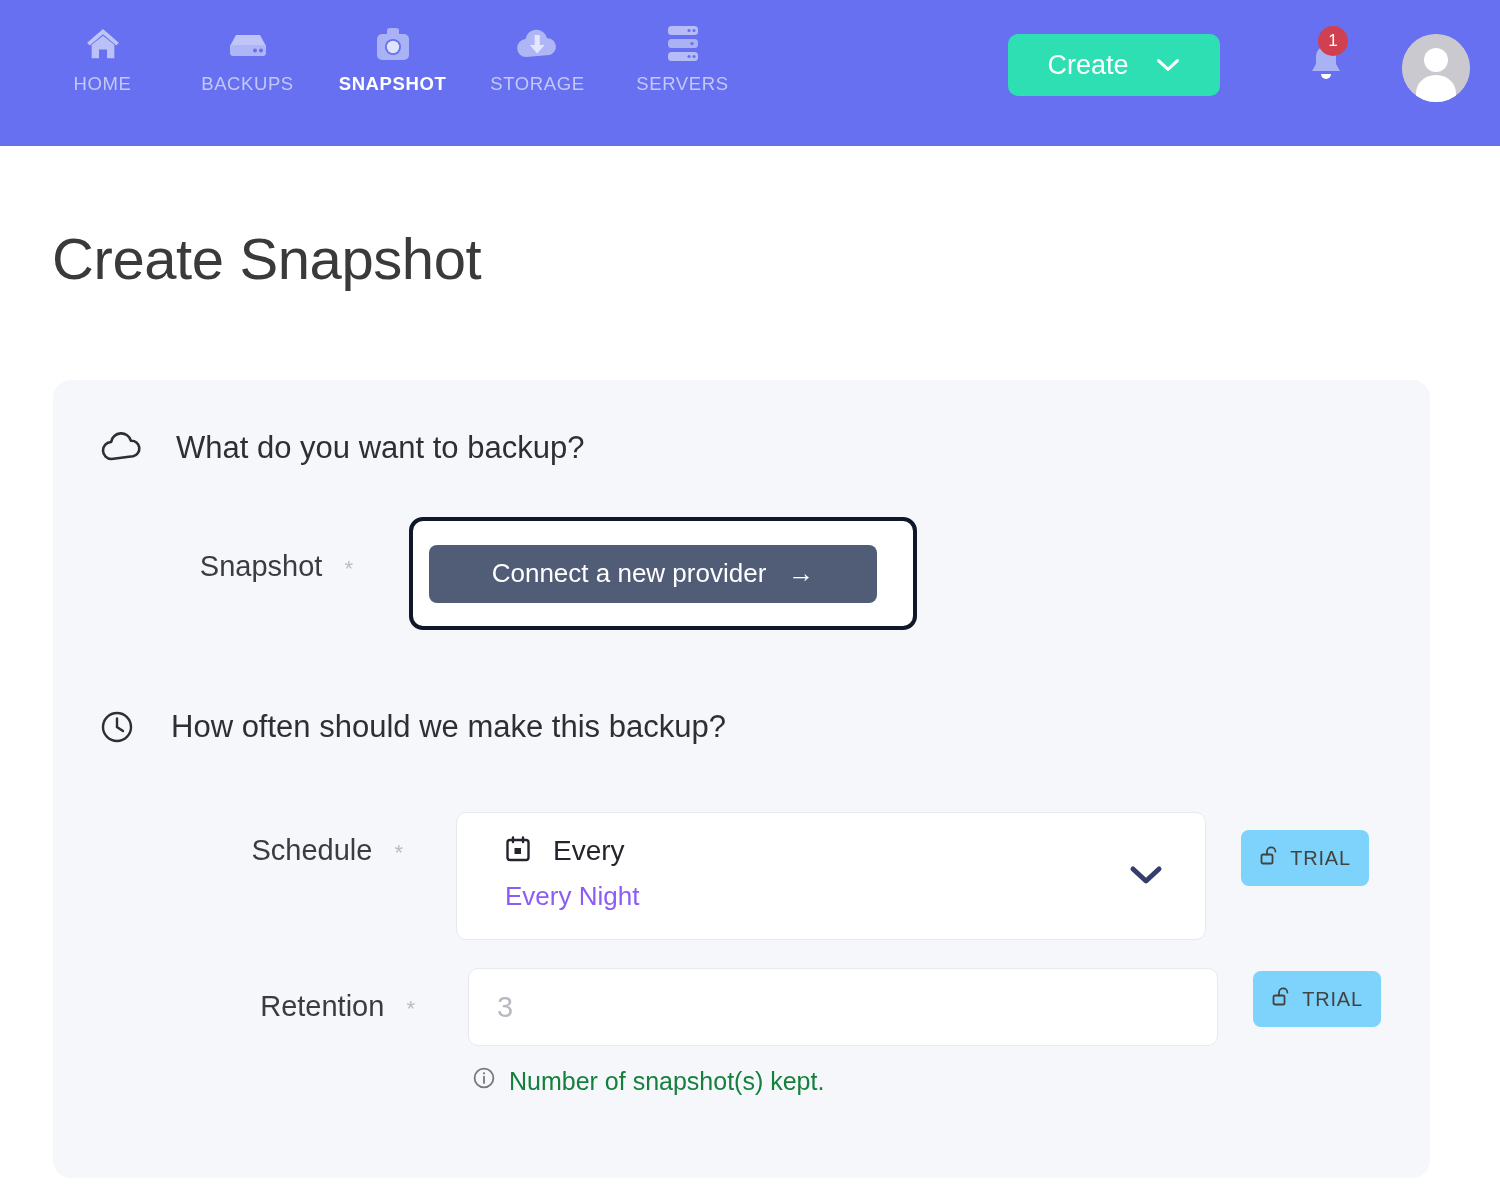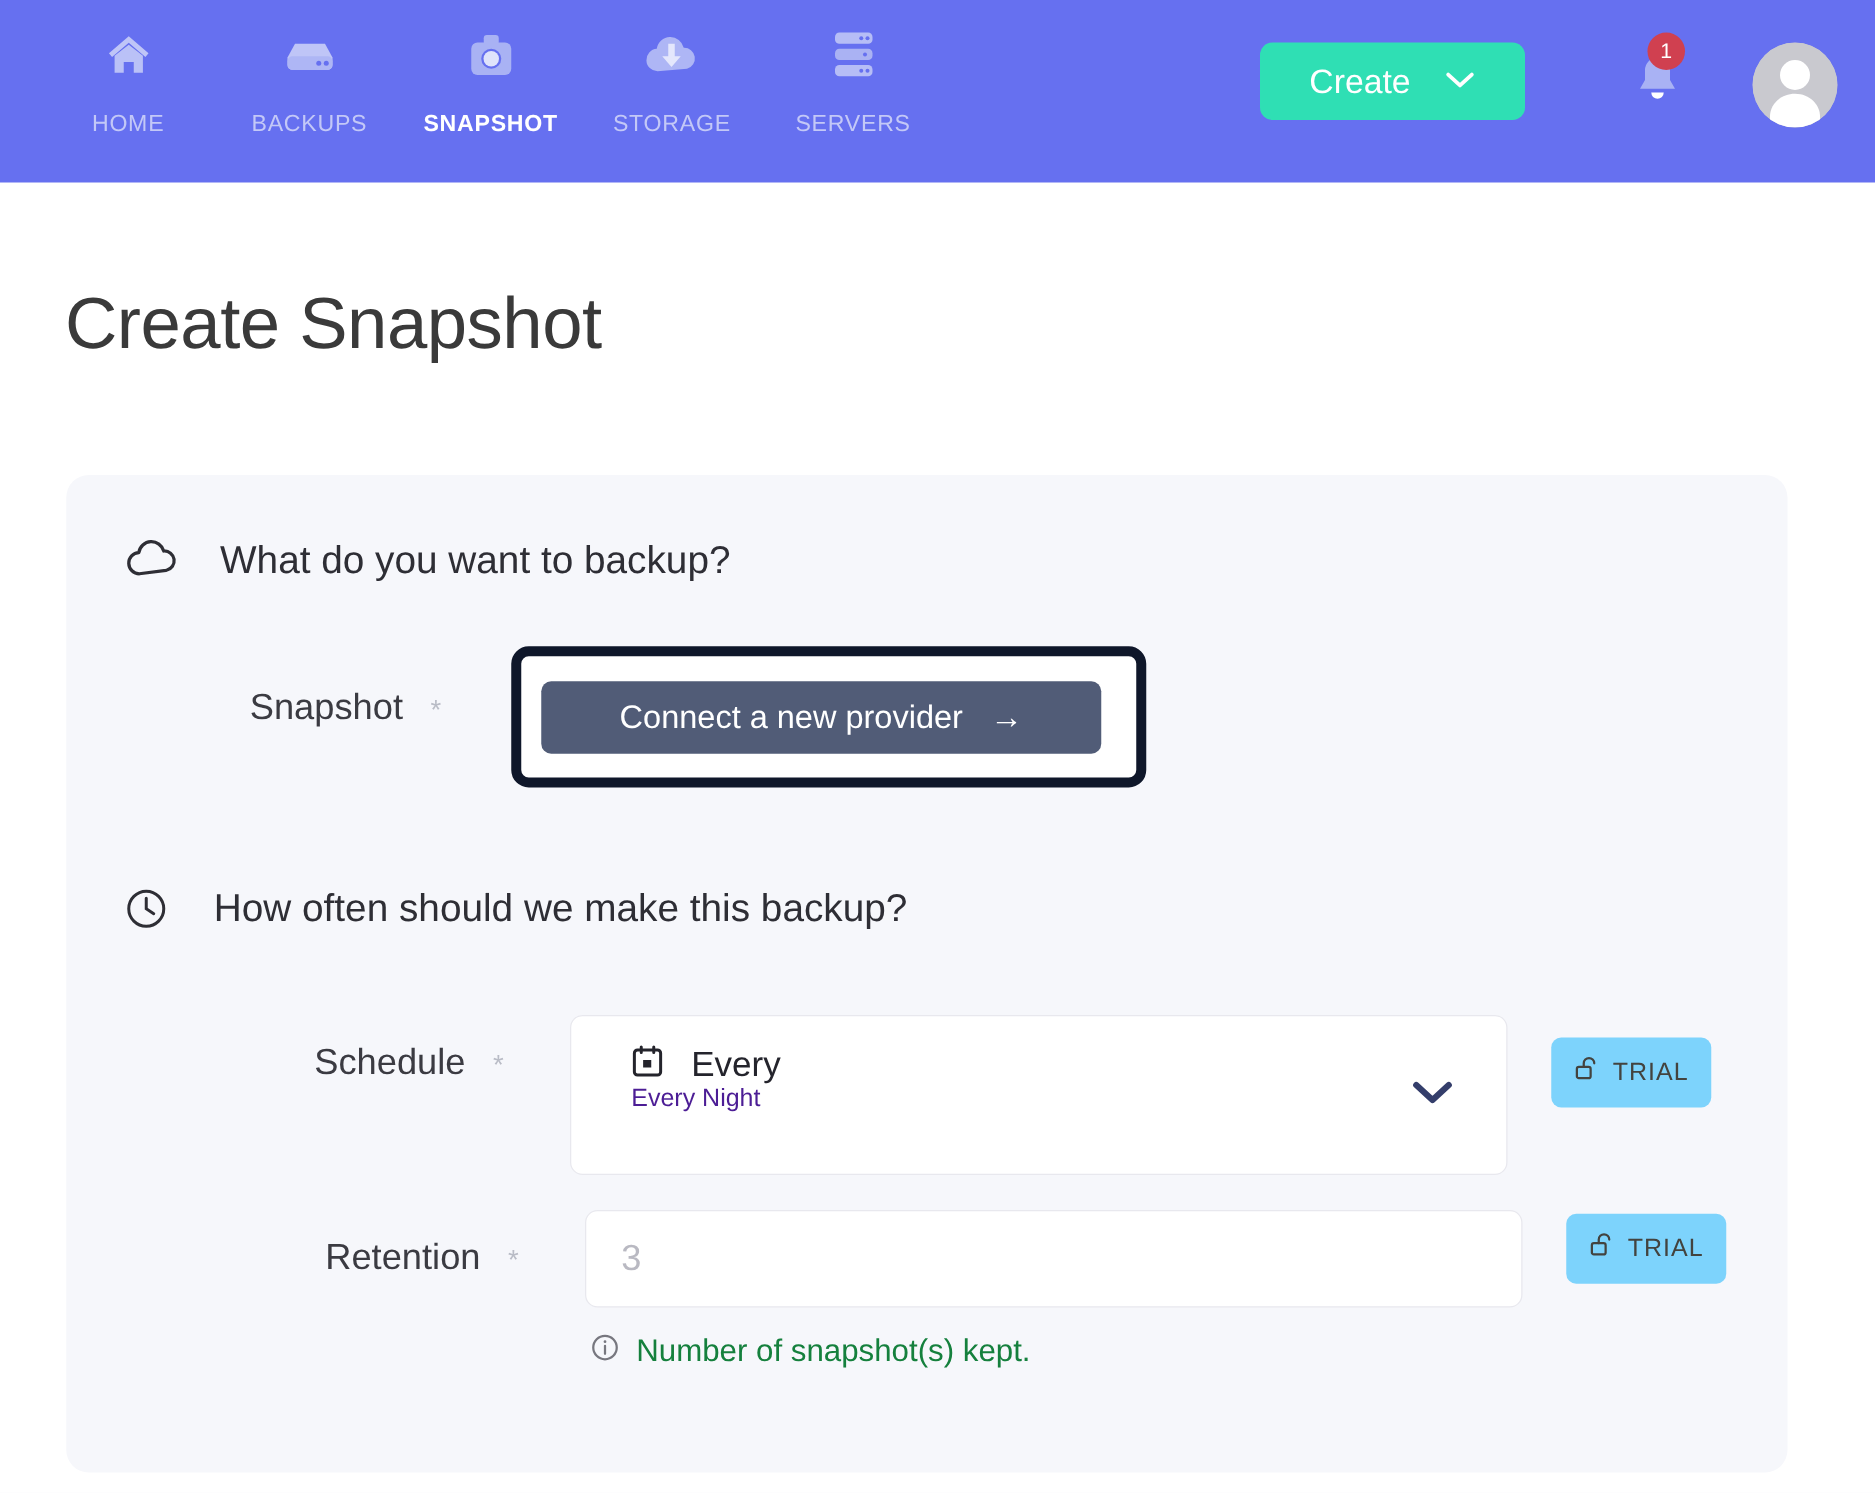--- a/index.html
+++ b/index.html
@@ -21,21 +21,21 @@
     display: flex; align-items: flex-start;
     padding-left: 30px; padding-top: 22px;
   }
   .nav-item {
     width: 145px;
     display: flex; flex-direction: column; align-items: center;
     cursor: pointer; text-decoration: none;
   }
   .nav-icon { height: 44px; display: flex; align-items: center; justify-content: center; }
   .nav-label {
-    margin-top: 22px;
+    margin-top: 7px;
     font-size: 18.5px; letter-spacing: .6px;
     color: #c3c8f7;
   }
   .nav-item.active .nav-label { color: #ffffff; font-weight: bold; }
 
   .nav-right {
     position: absolute; top: 0; left: 960px;
     height: 146px; display: flex; align-items: flex-start; padding-top: 34px;
   }
   .create-btn {
@@ -98,21 +98,21 @@
   }
   .req-star { color: #b9bcc6; font-size: 22px; margin-left: 14px; }
 
   
   #row-provider { left: 0px; top: 155px; }
   #row-provider .field-label { width: 300px; padding-top: 15px; }
   .highlight-box {
     margin-left: 56px; margin-top: -18px;
     width: 508px; height: 113px;
     background: #ffffff;
-    border: 8px solid #0f172a;
+    border: 4px solid #0f172a;
     border-radius: 14px;
     display: flex; align-items: center; justify-content: flex-start;
     padding-left: 16px;
   }
   .provider-btn {
     width: 448px; height: 58px;
     background: #515c77; color: #fff;
     border: none; border-radius: 8px;
     font-size: 26px; font-family: "Liberation Sans", sans-serif;
     display: flex; align-items: center; justify-content: center; gap: 22px;
@@ -127,21 +127,21 @@
     margin-left: 53px;
     width: 750px; height: 128px;
     background: #ffffff;
     border: 1px solid #e8e8ee;
     border-radius: 10px;
     position: relative; cursor: pointer;
     padding: 22px 0 0 48px;
   }
   .select-line1 { display: flex; align-items: center; gap: 22px; }
   .select-main { font-size: 28px; color: #24242c; }
-  .select-sub { font-size: 20px; color: #4c1d95; }
+  .select-sub { font-size: 26px; color: #8b5cf6; margin-top: 14px; }
   .select-chevron {
     position: absolute; right: 42px; top: 50%; transform: translateY(-50%);
     color: #343e6b; font-size: 30px; font-weight: bold; line-height: 1;
   }
 
   .trial-badge {
     margin-left: 35px; margin-top: 18px;
     background: #7dd3fc; color: #43433f;
     border-radius: 8px;
     height: 56px; width: 128px;

